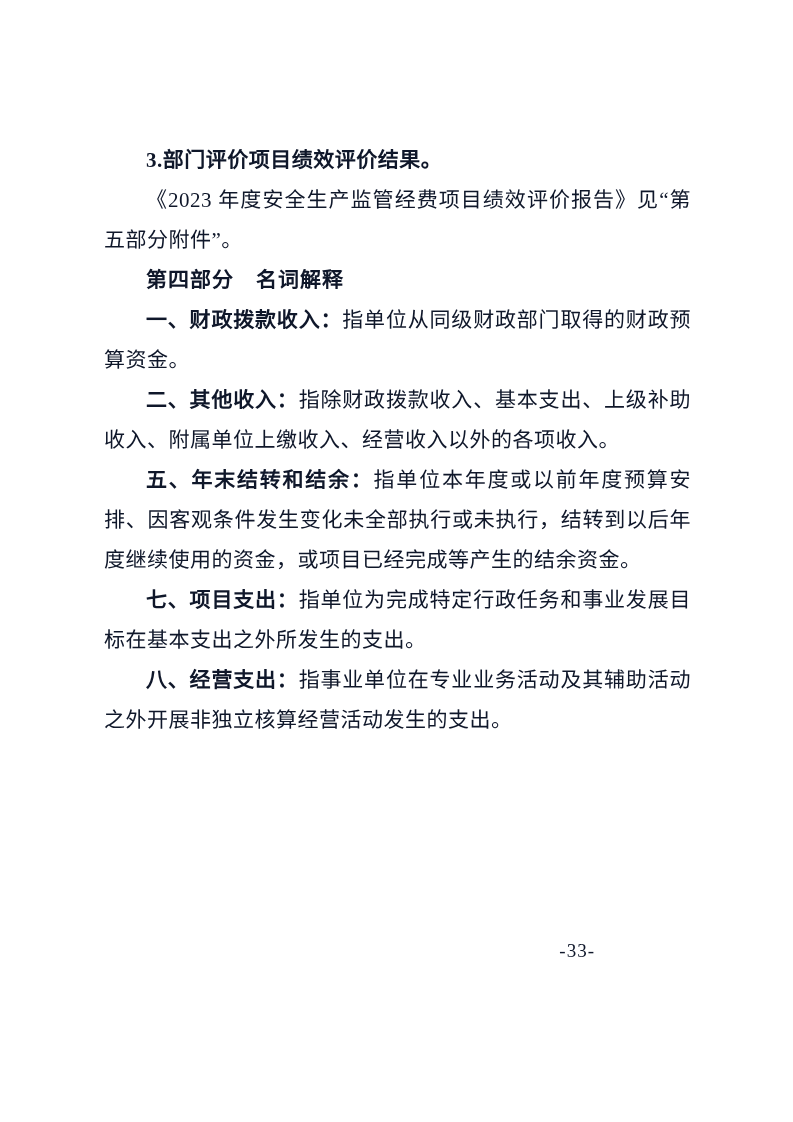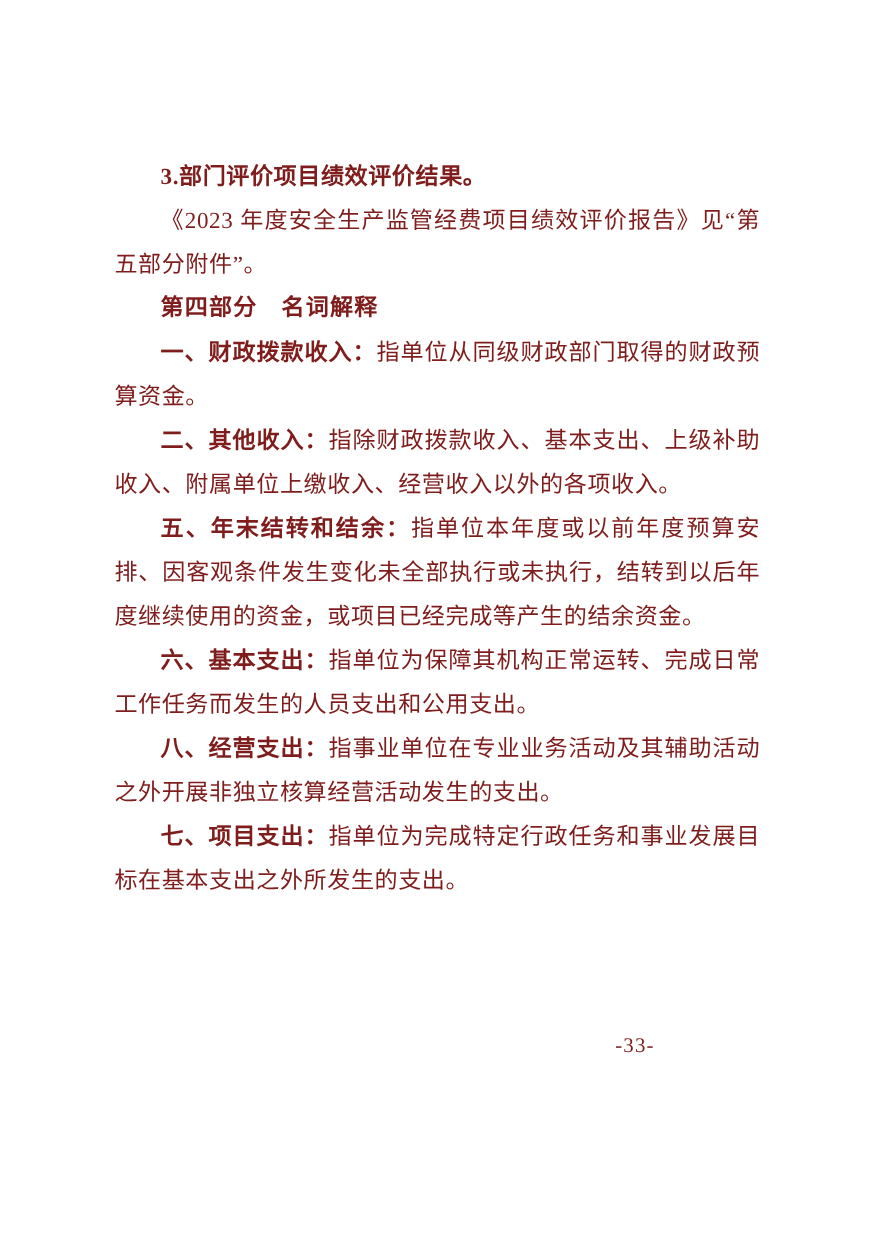--- a/index.html
+++ b/index.html
@@ -7,21 +7,21 @@
     padding: 0;
     background: #ffffff;
   }
   .page {
     position: relative;
     width: 691px;
     height: 1122px;
     background: #ffffff;
     overflow: hidden;
     font-family: "Liberation Serif", "DejaVu Serif", serif;
-    color: #7f1d1d;
+    color: #0f172a;
   }
   .content {
     position: absolute;
     top: 140px;
     left: 104px;
     width: 587px;
     font-size: 21px;
     line-height: 40px;
   }
   .para {
@@ -68,22 +68,21 @@
     <h2 class="section-heading">第四部分　名词解释</h2>
 
     <p class="para"><span class="term">一、财政拨款收入：</span><span>指单位从同级财政部门取得的财政预算资金。</span></p>
 
     <p class="para"><span class="term">二、其他收入：</span><span>指除财政拨款收入、基本支出、上级补助收入、附属单位上缴收入、经营收入以外的各项收入。</span></p>
 
 
 
     <p class="para"><span class="term">五、年末结转和结余：</span><span>指单位本年度或以前年度预算安排、因客观条件发生变化未全部执行或未执行，结转到以后年度继续使用的资金，或项目已经完成等产生的结余资金。</span></p>
 
-    <p class="para"><span class="term">六、基本支出：</span><span>指单位为保障其机构正常运转、完成日常工作任务而发生的人员支出和公用支出。</span></p>
+
+    <p class="para"><span class="term">七、项目支出：</span><span>指单位为完成特定行政任务和事业发展目标在基本支出之外所发生的支出。</span></p>
 
     <p class="para"><span class="term">八、经营支出：</span><span>指事业单位在专业业务活动及其辅助活动之外开展非独立核算经营活动发生的支出。</span></p>
-
-    <p class="para"><span class="term">七、项目支出：</span><span>指单位为完成特定行政任务和事业发展目标在基本支出之外所发生的支出。</span></p>
 
   </div>
 
   <div class="page-number">-33-</div>
 </div>
 
 </body></html>

